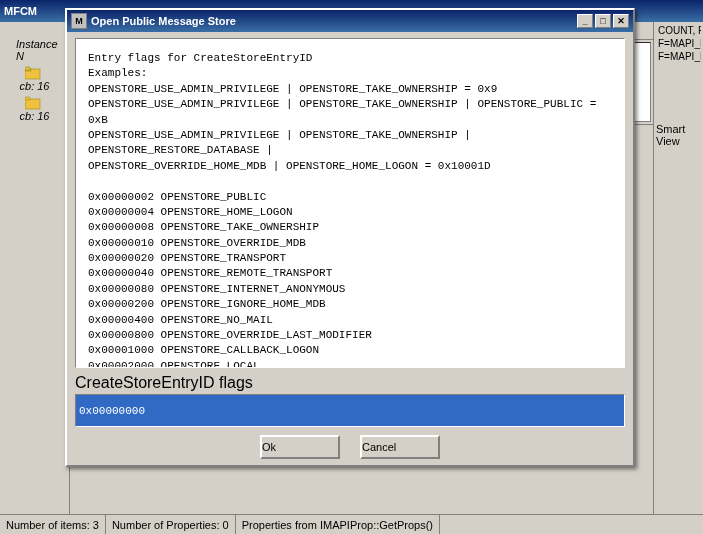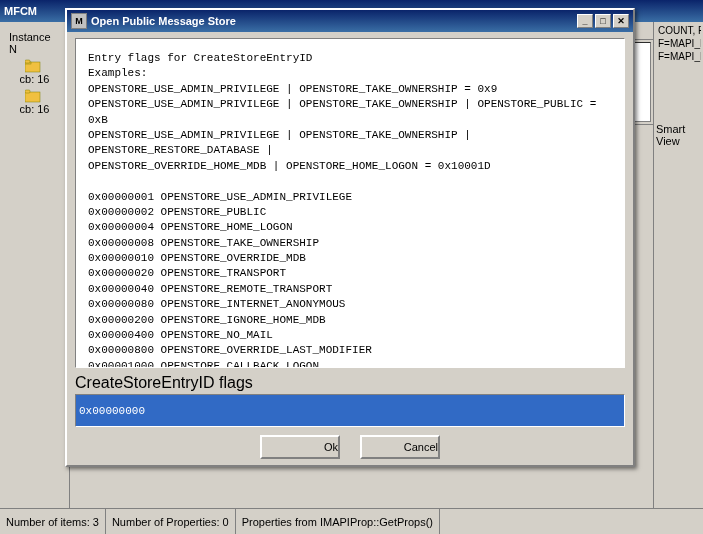--- a/index.html
+++ b/index.html
@@ -28,22 +28,23 @@
       padding: 0 4px;
       color: white;
       font-size: 11px;
       font-weight: bold;
     }
 
     .sidebar {
       width: 70px;
       background: #d4d0c8;
       border-right: 1px solid #808080;
-      padding: 7px;
-      font-size: 11px;
+      padding: 14px;
+      font-size: 11px;
+      font-style: italic;
     }
 
     .sidebar-label {
       font-size: 11px;
       color: #000;
       padding: 2px;
     }
 
     .sidebar-item {
       display: flex;
@@ -63,21 +64,21 @@
 
     .right-panel {
       width: 50px;
       background: #d4d0c8;
       border-left: 1px solid #808080;
       font-size: 10px;
       padding: 2px;
     }
 
     .status-bar {
-      height: 26px;
+      height: 20px;
       background: #d4d0c8;
       border-top: 1px solid #808080;
       display: flex;
       align-items: center;
       font-size: 11px;
       position: absolute;
       bottom: 0;
       left: 0;
       right: 0;
       margin-top: 22px;
@@ -213,21 +214,21 @@
     .dialog-btn {
       width: 80px;
       height: 24px;
       background: #d4d0c8;
       border: 2px solid;
       border-color: #fff #808080 #808080 #fff;
       font-size: 11px;
       cursor: pointer;
       display: flex;
       align-items: center;
-      justify-content: flex-end;
+      justify-content: flex-start;
     }
 
     
     .description-area::-webkit-scrollbar {
       width: 16px;
     }
     .description-area::-webkit-scrollbar-track {
       background: #d4d0c8;
     }
     .description-area::-webkit-scrollbar-thumb {
@@ -335,21 +336,20 @@
     <div class="dialog-body">
 
       <div class="description-area" id="desc-area">
       <div>Entry flags for CreateStoreEntryID</div>
           <div>Examples:</div>
           <div>OPENSTORE_USE_ADMIN_PRIVILEGE | OPENSTORE_TAKE_OWNERSHIP = 0x9</div>
           <div>OPENSTORE_USE_ADMIN_PRIVILEGE | OPENSTORE_TAKE_OWNERSHIP | OPENSTORE_PUBLIC = 0xB</div>
           <div>OPENSTORE_USE_ADMIN_PRIVILEGE | OPENSTORE_TAKE_OWNERSHIP | OPENSTORE_RESTORE_DATABASE |</div>
           <div>    OPENSTORE_OVERRIDE_HOME_MDB | OPENSTORE_HOME_LOGON = 0x10001D</div>
           <div>&nbsp;</div>
-          <div>0x00000001 OPENSTORE_USE_ADMIN_PRIVILEGE</div>
           <div>0x00000002 OPENSTORE_PUBLIC</div>
           <div>0x00000004 OPENSTORE_HOME_LOGON</div>
           <div>0x00000008 OPENSTORE_TAKE_OWNERSHIP</div>
           <div>0x00000010 OPENSTORE_OVERRIDE_MDB</div>
           <div>0x00000020 OPENSTORE_TRANSPORT</div>
           <div>0x00000040 OPENSTORE_REMOTE_TRANSPORT</div>
           <div>0x00000080 OPENSTORE_INTERNET_ANONYMOUS</div>
           <div>0x00000200 OPENSTORE_IGNORE_HOME_MDB</div>
           <div>0x00000400 OPENSTORE_NO_MAIL</div>
           <div>0x00000800 OPENSTORE_OVERRIDE_LAST_MODIFIER</div>

